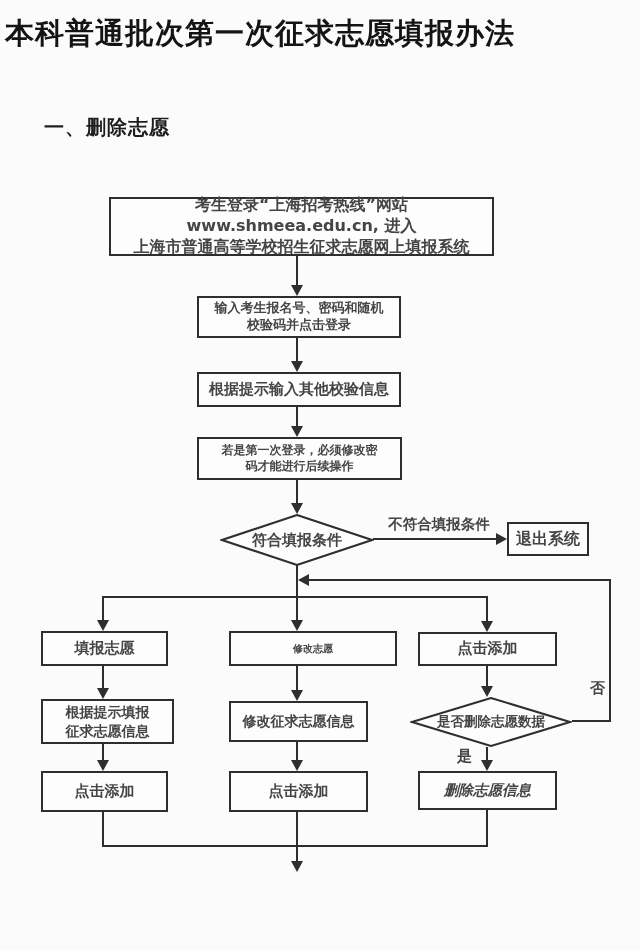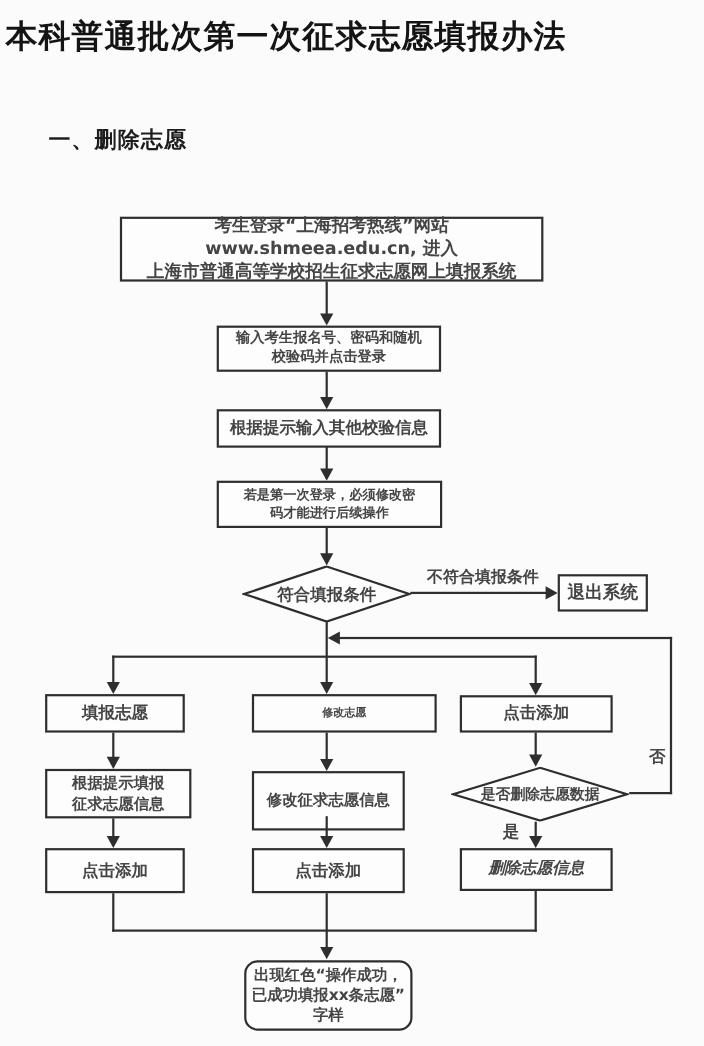--- a/index.html
+++ b/index.html
@@ -112,21 +112,21 @@
 
   <div class="vline" style="left:102px;top:666px;height:24px;"></div>
   <div class="ah ah-down" style="left:97px;top:688px;"></div>
   <div class="vline" style="left:296px;top:666px;height:26px;"></div>
   <div class="ah ah-down" style="left:291px;top:690px;"></div>
   <div class="vline" style="left:486px;top:666px;height:22px;"></div>
   <div class="ah ah-down" style="left:481px;top:686px;"></div>
 
   <div class="node" style="left:41px;top:699px;width:133px;height:45px;font-size:14px;">根据提示填报
 征求志愿信息</div>
-  <div class="node" style="left:229px;top:701px;width:139px;height:54px;font-size:14px;">修改征求志愿信息</div>
+  <div class="node" style="left:229px;top:701px;width:139px;height:41px;font-size:14px;">修改征求志愿信息</div>
 
   <div class="diamond" style="left:410px;top:697px;width:162px;height:50px;">
     <svg width="162" height="50" viewBox="0 0 162 50">
       <polygon points="81,1 160,25 81,49 2,25" fill="#fdfdfd" stroke="#2e2e2e" stroke-width="2"></polygon>
     </svg>
     <span class="dlabel" style="font-size:13.5px;">是否删除志愿数据</span>
   </div>
 
   <div class="edge-label" style="left:457px;top:747px;font-size:15px;">是</div>
 
@@ -140,17 +140,14 @@
   <div class="node" style="left:41px;top:771px;width:127px;height:41px;font-size:15px;">点击添加</div>
   <div class="node" style="left:229px;top:771px;width:139px;height:41px;font-size:15px;">点击添加</div>
   <div class="node" style="left:418px;top:771px;width:139px;height:39px;font-size:14.5px;font-style:italic;">删除志愿信息</div>
 
   <div class="vline" style="left:102px;top:812px;height:35px;"></div>
   <div class="vline" style="left:486px;top:810px;height:37px;"></div>
   <div class="hline" style="left:102px;top:845px;width:386px;"></div>
   <div class="vline" style="left:296px;top:812px;height:49px;"></div>
   <div class="ah ah-down" style="left:291px;top:861px;"></div>
 
-  <div class="node rounded" style="left:222px;top:873px;width:153px;height:64px;font-size:14px;">出现红色“操作成功，
-已成功填报xx条志愿”
-字样</div>
 
 </div>
 
 </body></html>

